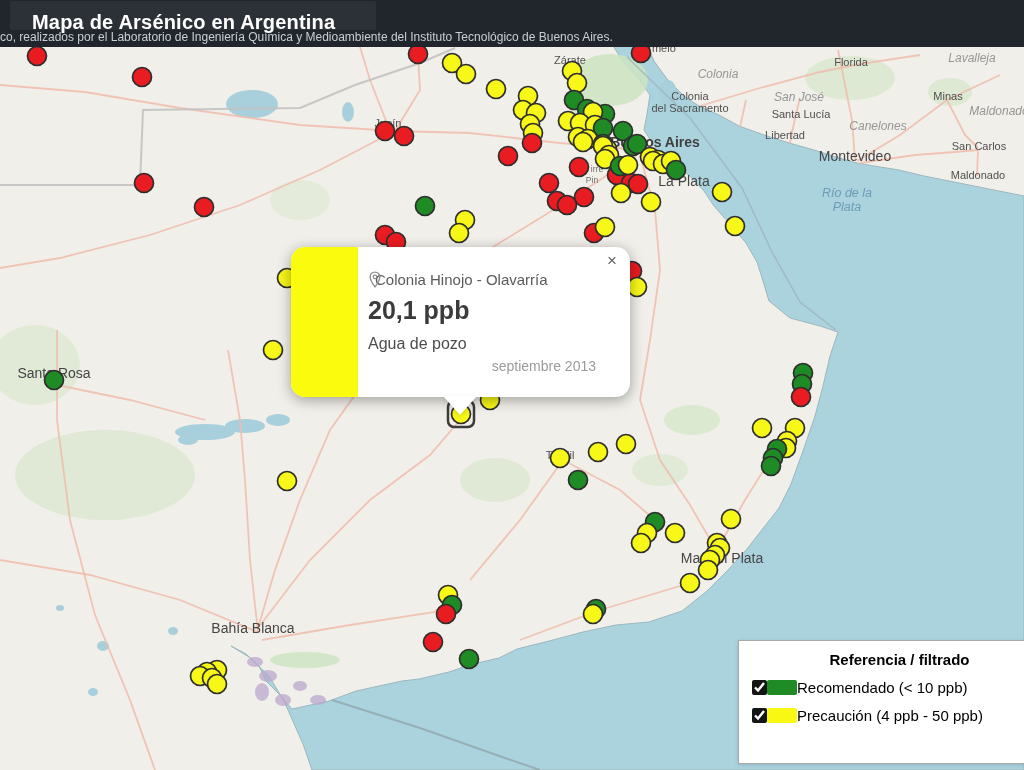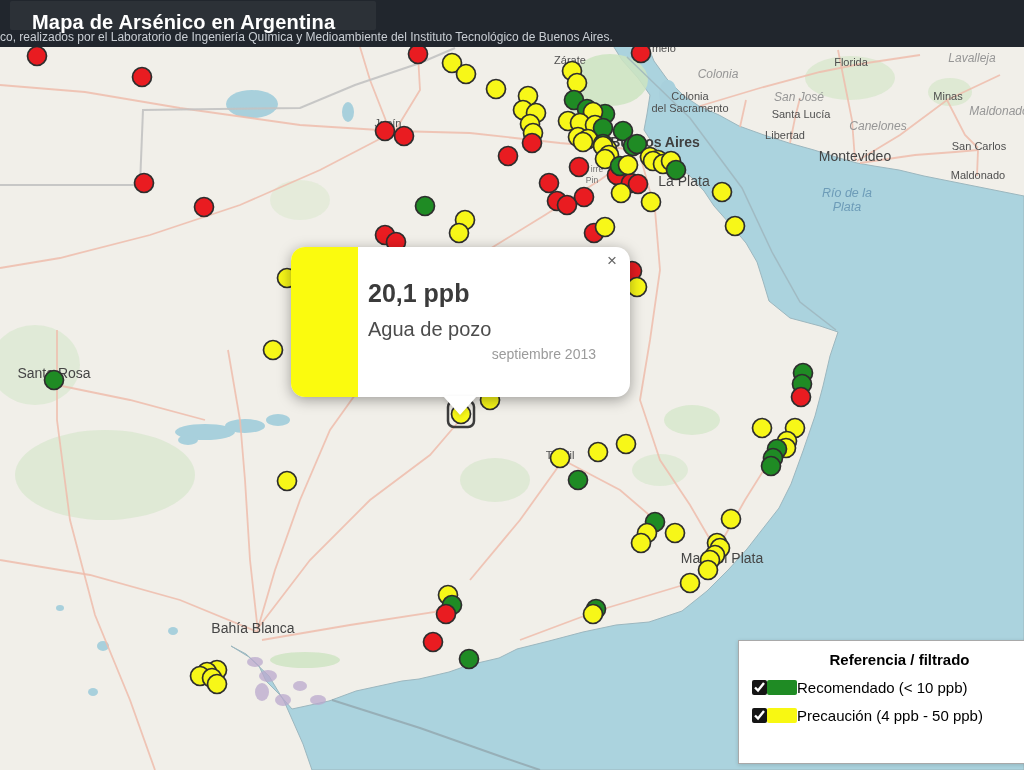--- a/index.html
+++ b/index.html
@@ -23,21 +23,21 @@
          box-shadow:0 3px 14px rgba(0,0,0,.35);}
   .popup .band{position:absolute;left:0;top:0;bottom:0;width:67px;
          background:#fbfb0e;border-radius:14px 0 0 14px;}
   .popup .tail{position:absolute;left:152px;top:149px;width:0;height:0;
          border-left:17px solid transparent;border-right:17px solid transparent;
          border-top:19px solid #ffffff;
          filter:drop-shadow(0 2px 2px rgba(0,0,0,.12));}
   .popup .content{position:absolute;left:77px;top:24px;right:34px;}
   .popup .loc-row{display:flex;align-items:center;gap:7px;color:#5b5b5b;font-size:15px;}
   .popup .value{margin-top:8px;font-size:25px;font-weight:bold;color:#3b3b3b;}
-  .popup .source{margin-top:10px;font-size:20px;color:#4c4c4c;}
+  .popup .source{margin-top:10px;font-size:16px;color:#4c4c4c;}
   .popup .date{margin-top:5px;font-size:14px;color:#9b9b9b;text-align:right;}
   .popup .close{position:absolute;top:5px;right:13px;font-size:17px;color:#666;
          cursor:pointer;line-height:1;}
   
   .legend{position:absolute;left:738px;top:640px;width:323px;height:124px;
           background:#ffffff;border:1px solid #a9a9a9;z-index:20;box-sizing:border-box;
           box-shadow:0 1px 4px rgba(0,0,0,.15);}
   .legend .ltitle{margin-top:10px;text-align:center;font-size:15px;font-weight:bold;color:#000;}
   .legend .lrow{display:flex;align-items:center;gap:0;margin:11px 0 0 13px;}
   .legend input[type=checkbox]{width:15px;height:15px;margin:0;accent-color:#151515;}
@@ -251,20 +251,29 @@
 <div class="header">
   <div class="title-chip"></div>
   <h1>Mapa de Arsénico en Argentina</h1>
   <div class="subtitle">co, realizados por el Laboratorio de Ingeniería Química y Medioambiente del Instituto Tecnológico de Buenos Aires.</div>
 </div>
 
 <div class="popup">
   <div class="band"></div>
   <div class="close">×</div>
   <div class="content">
+    <div class="loc-row">
+      <span style="display:inline-flex;">
+        <svg width="14" height="17" viewBox="0 0 24 30">
+          <path d="M12 2C7 2 3.5 5.8 3.5 10.4 3.5 16.7 12 28 12 28s8.5-11.3 8.5-17.6C20.5 5.8 17 2 12 2z" fill="none" stroke="#8d8d8d" stroke-width="2.4"></path>
+          <circle cx="12" cy="10.3" r="3.2" fill="none" stroke="#8d8d8d" stroke-width="2.2"></circle>
+        </svg>
+      </span>
+      <span>Colonia Hinojo - Olavarría</span>
+    </div>
     <div class="value">20,1 ppb</div>
     <div class="source">Agua de pozo</div>
     <div class="date">septiembre 2013</div>
   </div>
   <div class="tail"></div>
 </div>
 
 <div class="legend">
   <div class="ltitle">Referencia / filtrado</div>
   <div class="lrow">

